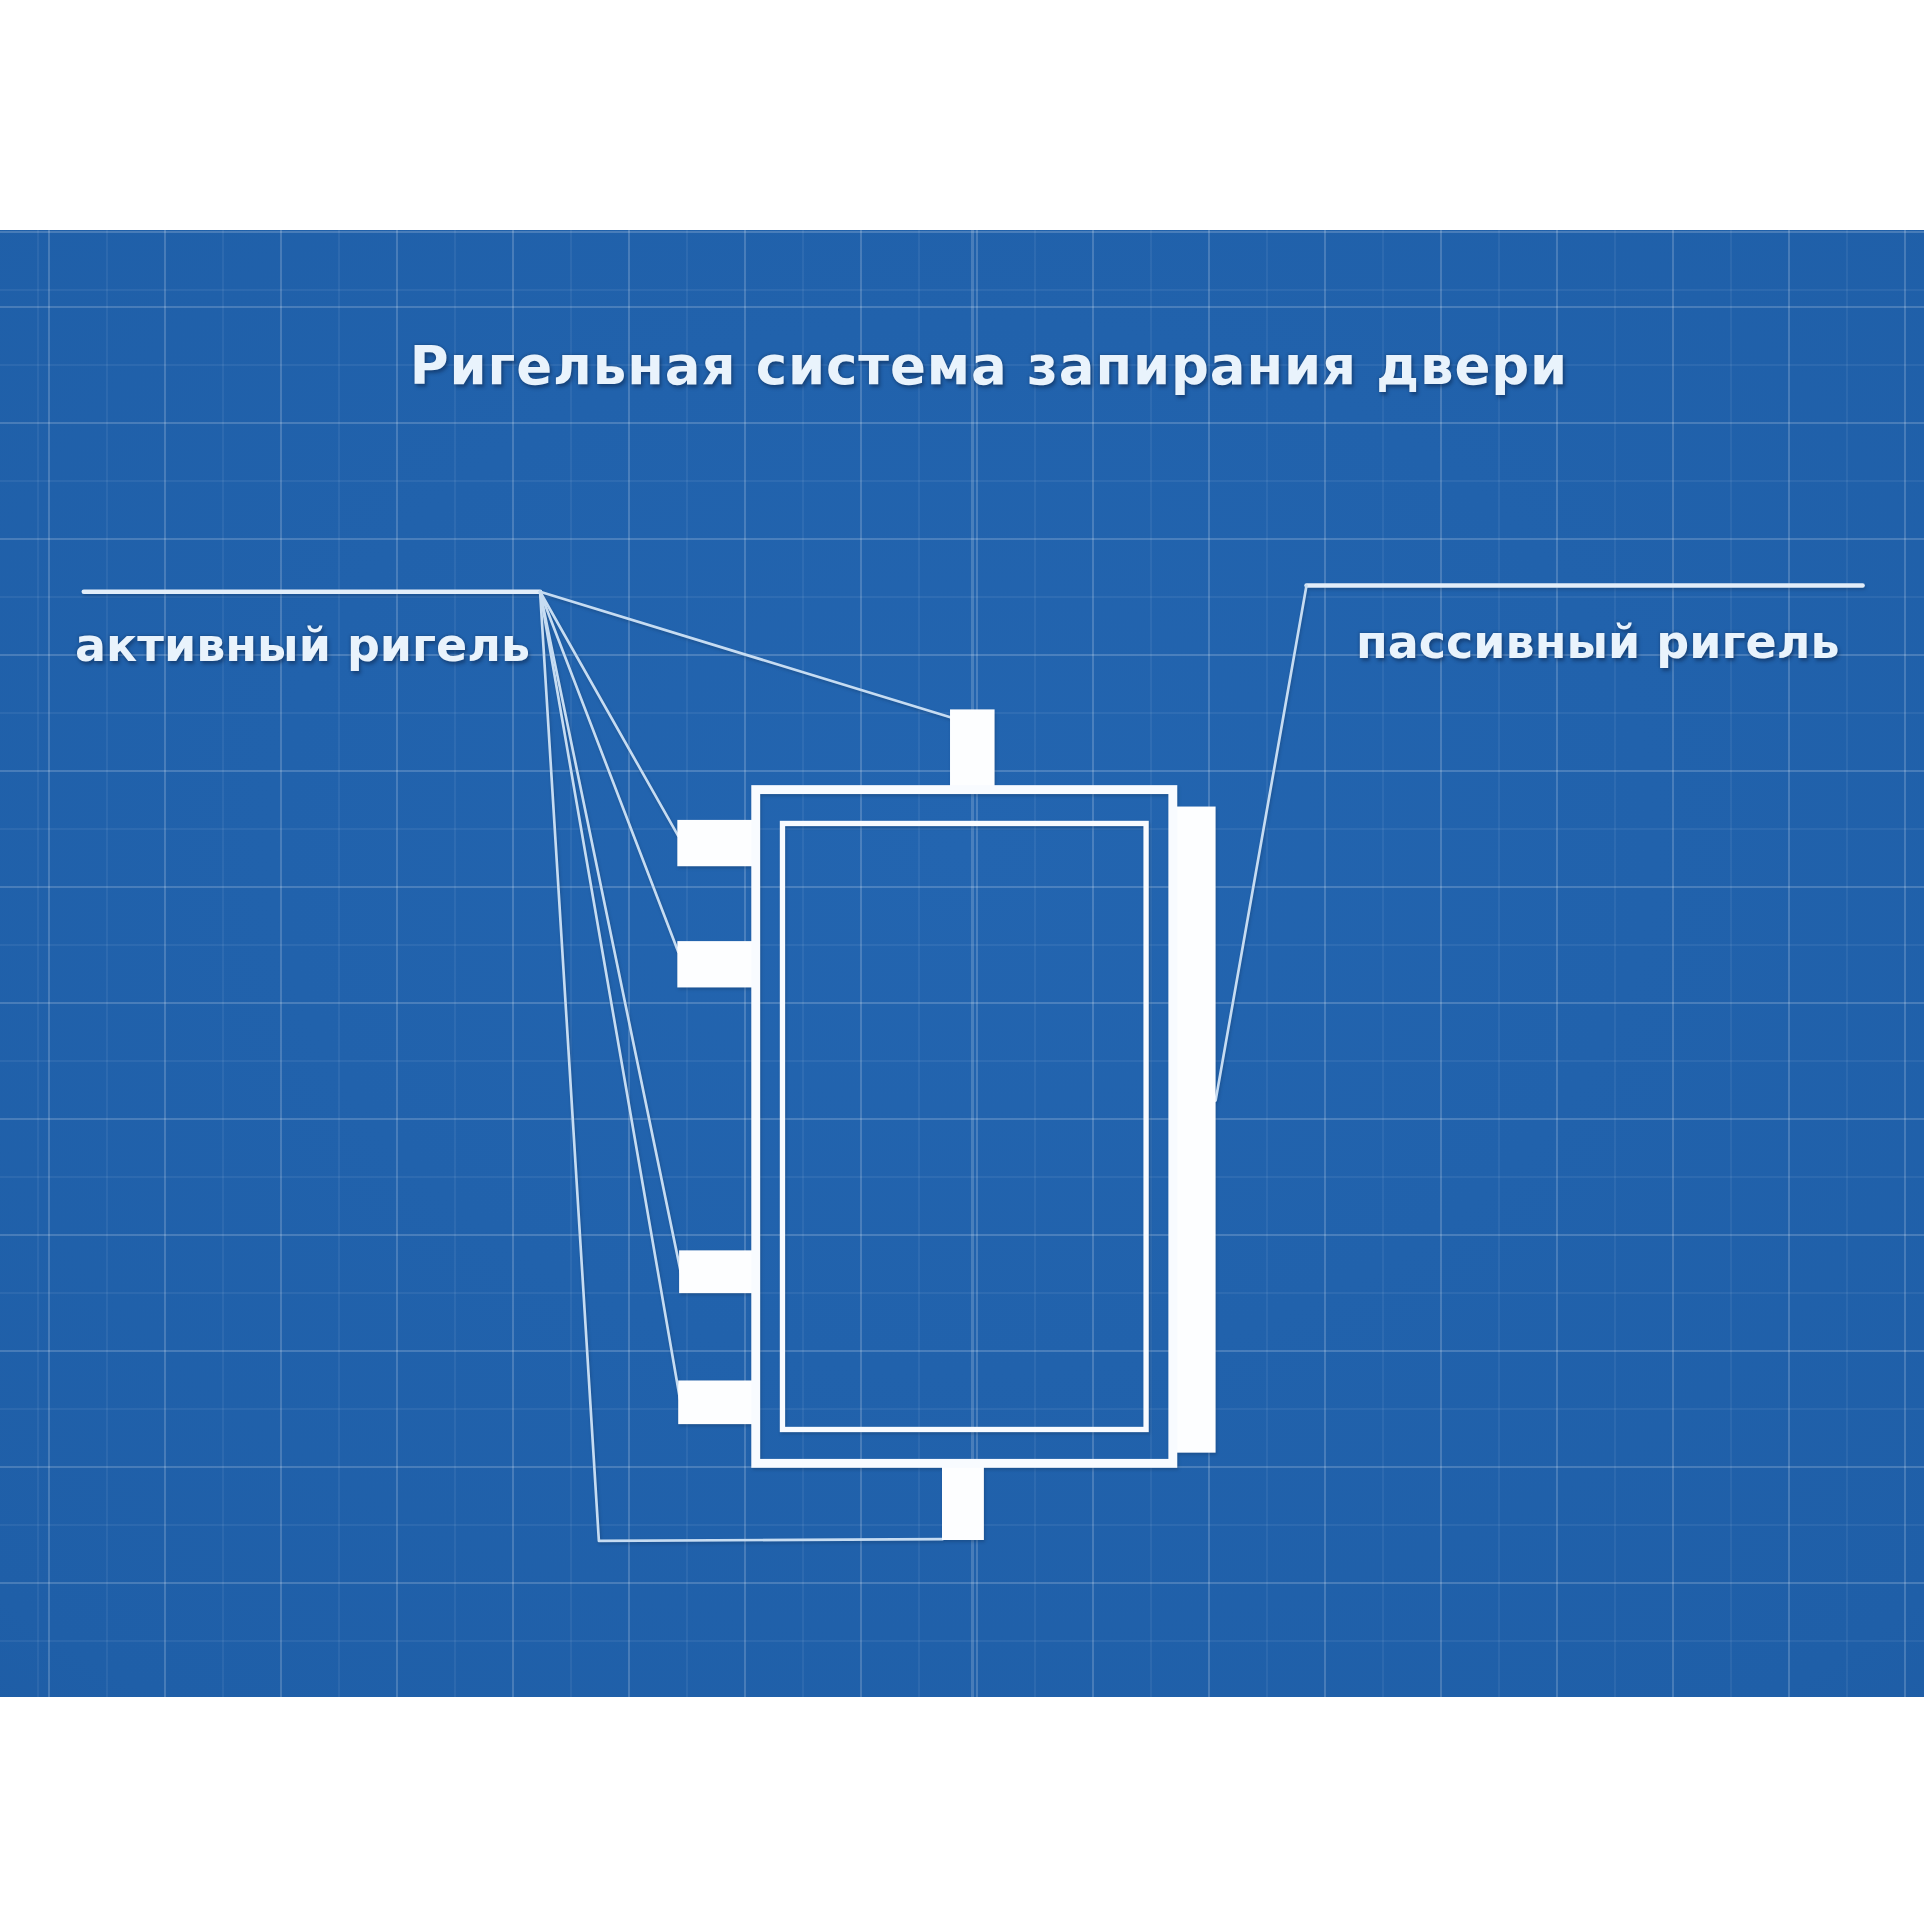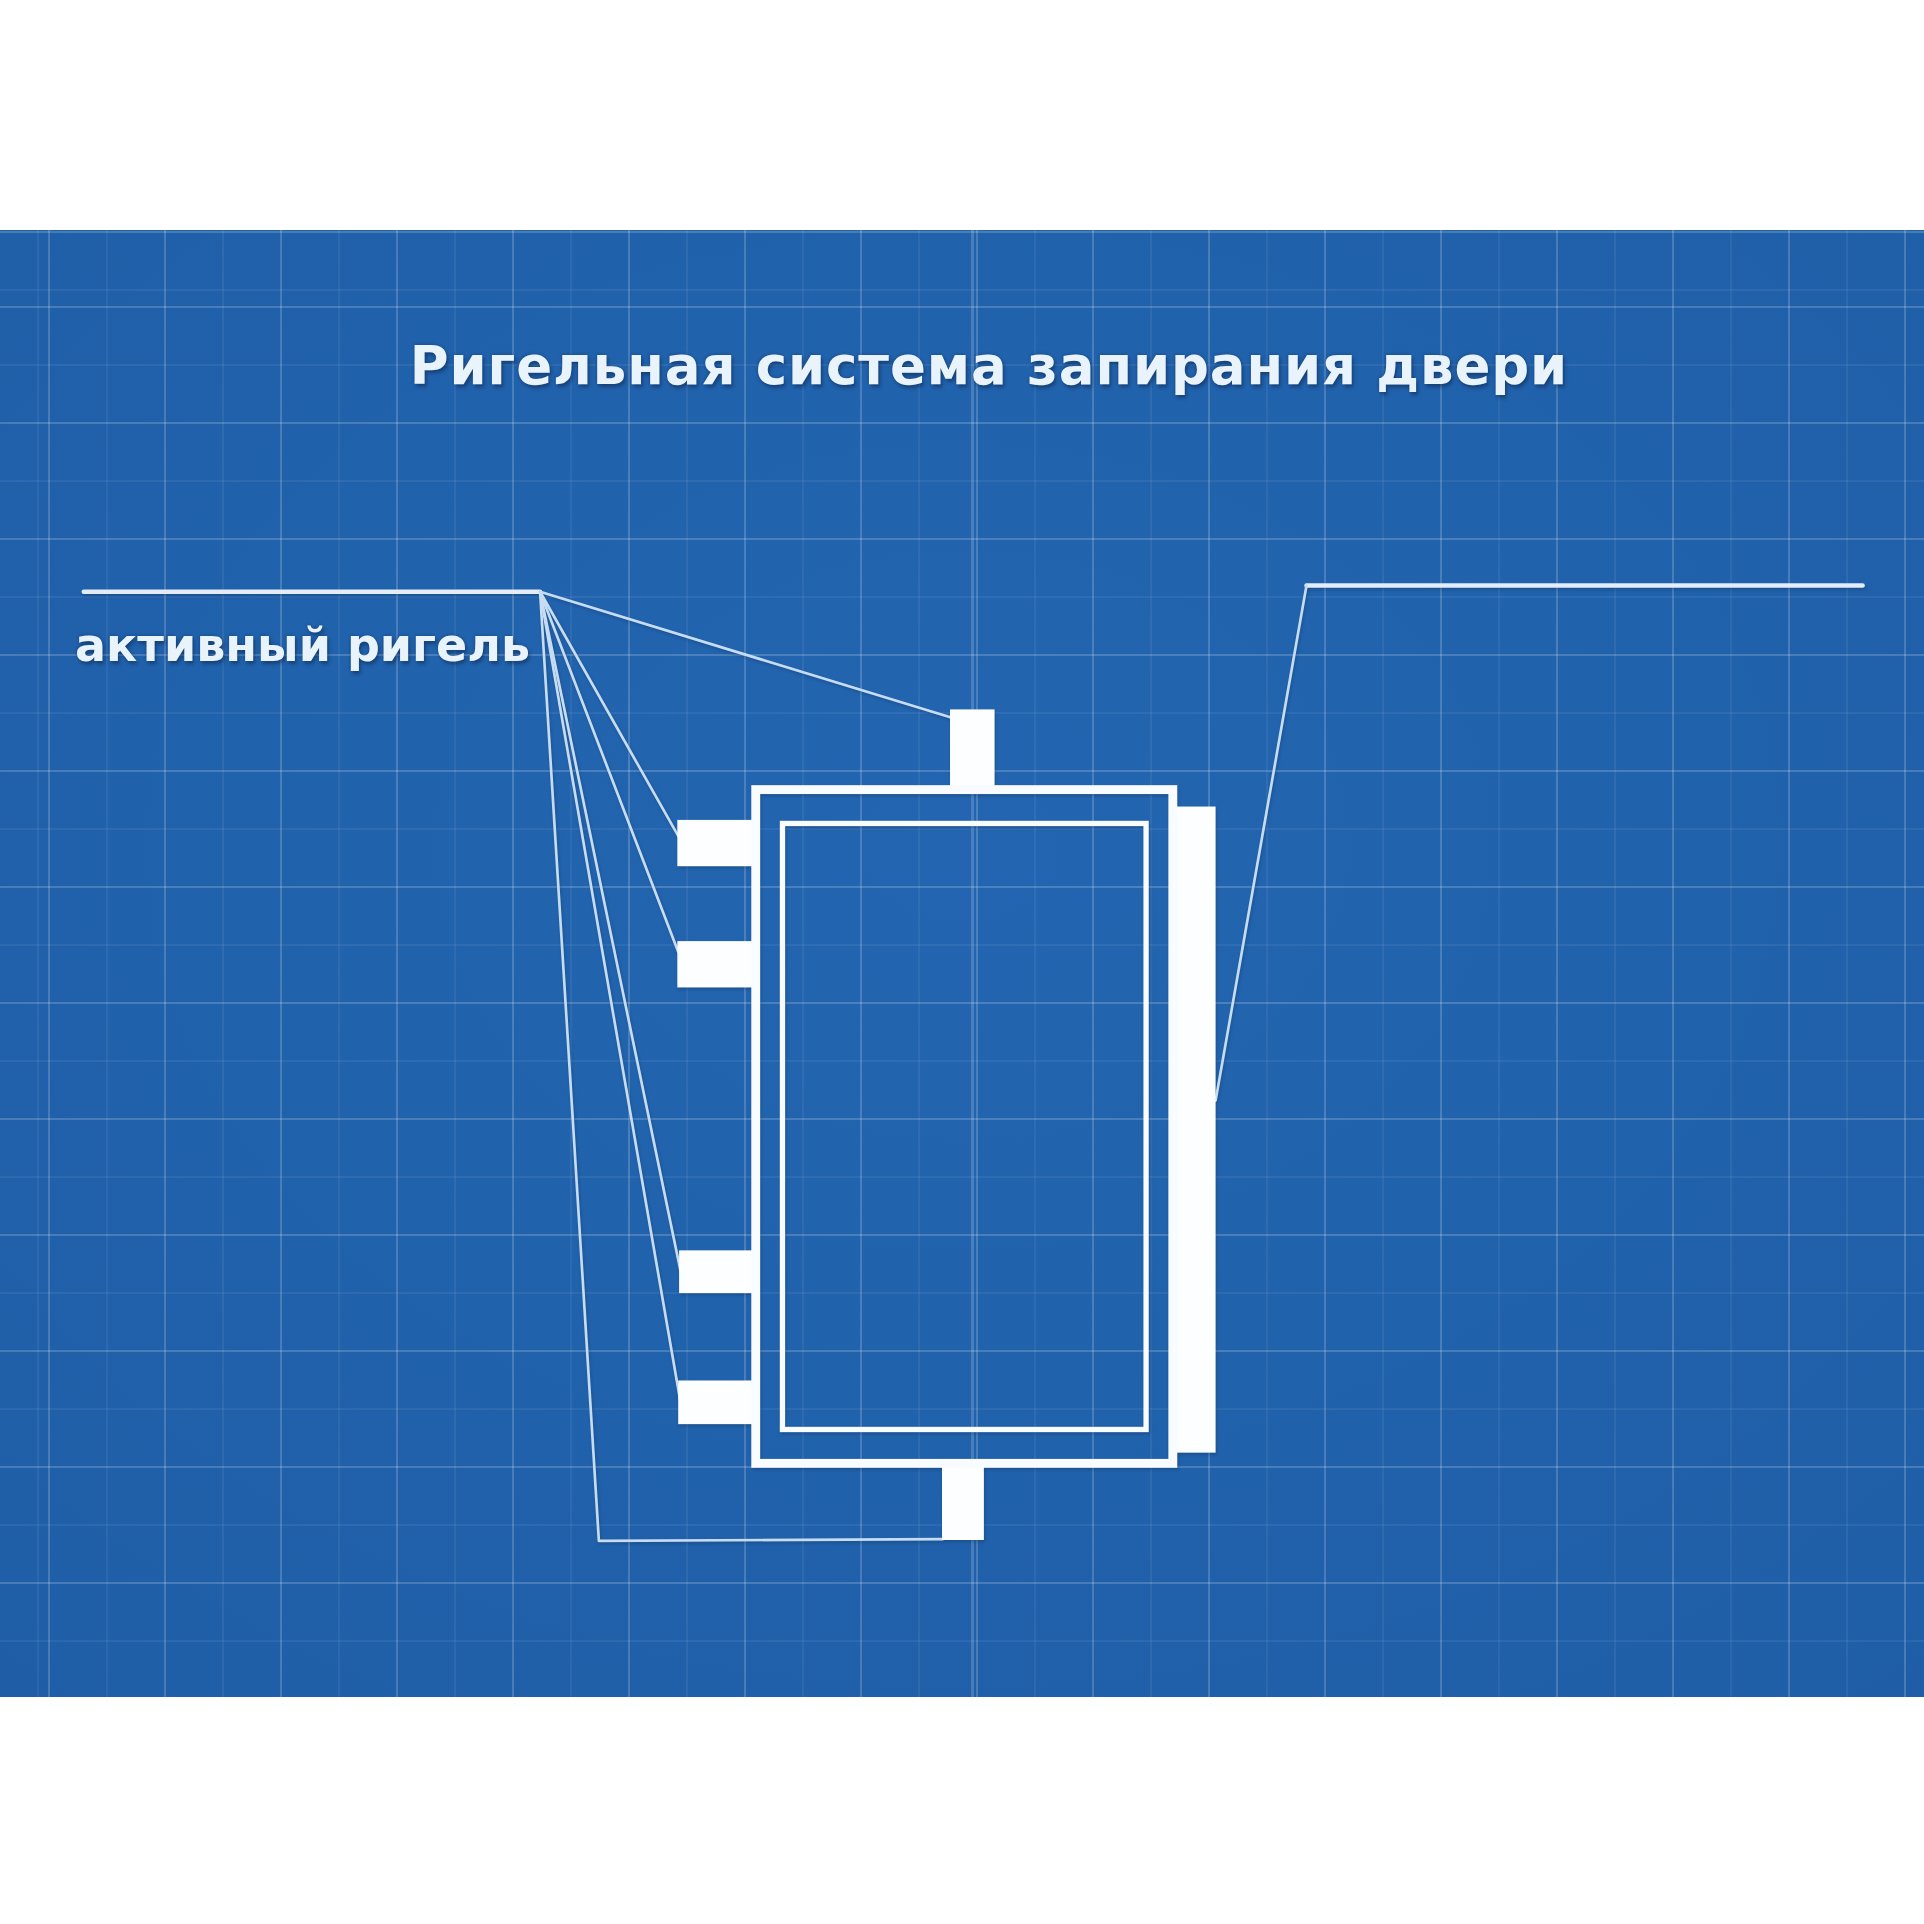--- a/index.html
+++ b/index.html
@@ -99,15 +99,16 @@
       <rect class="bolt" x="761" y="1549" width="91" height="49"></rect>
       <rect class="bolt" x="1312" y="905" width="52" height="725"></rect>
 
       <rect class="frame" x="848" y="886" width="468" height="756" stroke-width="10"></rect>
       <rect class="frame" x="878" y="924" width="408" height="680" stroke-width="6"></rect>
     </g>
   </svg>
 
   <div class="txt title">Ригельная система запирания двери</div>
   <div class="txt label-active">активный ригель</div>
+  <div class="txt label-passive">пассивный ригель</div>
 
 </div>
 
 
 </body></html>

